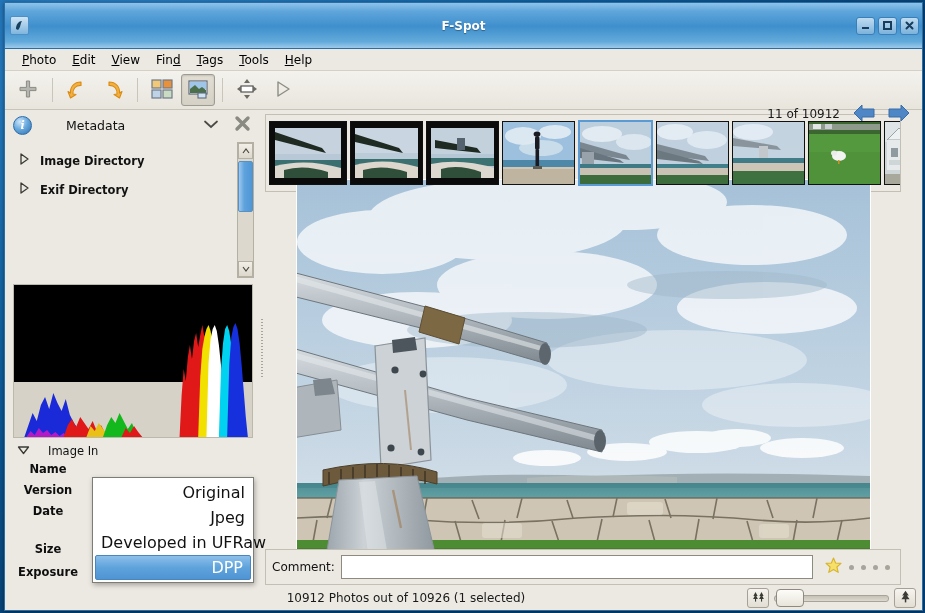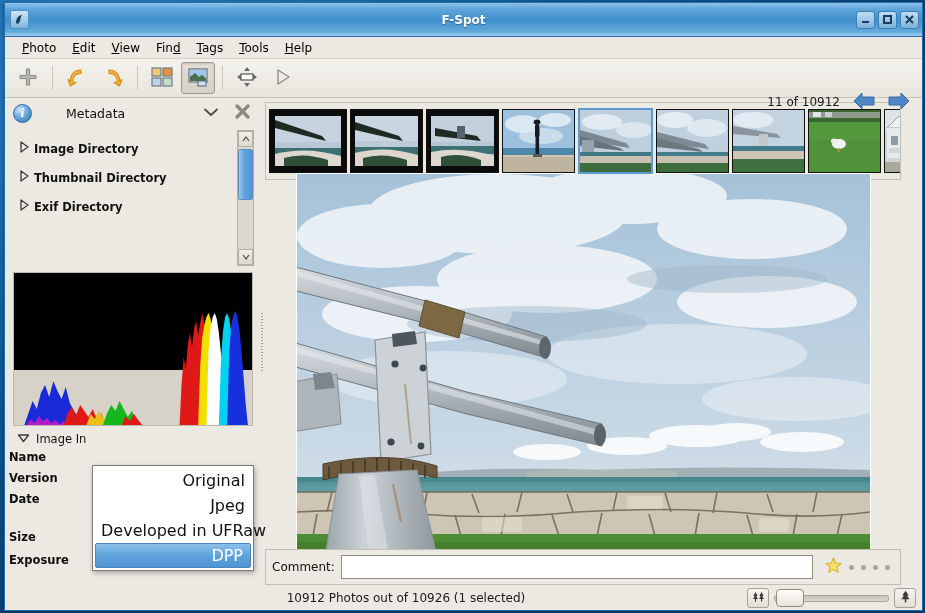--- a/index.html
+++ b/index.html
@@ -27,21 +27,21 @@
     box-shadow: 0 1px 4px rgba(0,0,0,.45);
     display: flex; flex-direction: column;
   }
   
   #titlebar {
     height: 25px; min-height: 25px;
     background: linear-gradient(to bottom, #8fc3ea 0%, #5fa6db 18%, #3f8fcd 52%, #62aada 86%, #9ccaec 100%);
     border-bottom: 1px solid #2a6ea6;
     display: flex; align-items: center;
     position: relative;
-    padding: 4px 3px;
+    padding: 10px 3px;
   }
   #title-icon {
     width: 17px; height: 17px; margin-left: 2px;
     background: linear-gradient(to bottom, #cfe5f6, #7fb5dd);
     border: 1px solid #4d90c4; border-radius: 2px;
     display: flex; align-items: center; justify-content: center;
     color: #10304d; font-size: 11px; font-weight: bold;
   }
   #title-text {
     position: absolute; left: 0; right: 0; text-align: center;
@@ -128,21 +128,21 @@
   #sb-chevron { margin-left: auto; cursor: pointer; color: #3a3a3a; font-size: 11px; }
   #sb-close { cursor: pointer; margin-left: 10px; margin-right: 2px; }
   #meta-scroll {
     height: 140px; min-height: 140px;
     margin: 0 4px 0 4px;
     background: #ece9e2;
     display: flex;
   }
   #meta-list { flex: 1; padding-top: 6px; }
   .meta-row {
-    display: flex; align-items: center; gap: 4px;
+    display: flex; align-items: center; gap: 10px;
     padding: 7px 0 7px 10px; cursor: pointer;
   }
   .meta-label { font-size: 11.5px; font-weight: bold; color: #111; }
   
   .vscroll {
     width: 15px; min-width: 15px;
     background: #d9d4c9;
     border: 1px solid #b5b0a4;
     display: flex; flex-direction: column;
     margin: 2px 1px 2px 0;
@@ -169,26 +169,26 @@
     position: relative; overflow: hidden;
   }
   #histo-black {
     position: absolute; left: 0; top: 0; width: 100%; height: 64%;
     background: #000;
   }
   #histo-svg { position: absolute; left: 0; bottom: 0; width: 100%; height: 100%; }
   
   #imginfo { padding: 4px 6px 0 4px; font-size: 11.5px; }
   #imginfo-header {
-    display: flex; align-items: center; gap: 6px;
+    display: flex; align-items: center; gap: 18px;
     padding: 2px 0 4px 8px; cursor: pointer;
   }
   #imginfo-title { font-size: 11.5px; color: #111; }
   .info-grid { display: grid; grid-template-columns: 78px 1fr; row-gap: 7px; column-gap: 8px; }
-  .info-key { text-align: left; font-weight: bold; color: #0e0e0e; font-size: 11.5px; }
+  .info-key { text-align: center; font-weight: bold; color: #0e0e0e; font-size: 11.5px; }
   .info-val { color: #111; font-size: 11.5px; line-height: 1.35; }
   
   #version-popup {
     position: absolute; left: 87px; top: 367px;
     width: 160px;
     background: #ffffff;
     border: 1px solid #7d7d76;
     box-shadow: 1px 2px 5px rgba(0,0,0,.3);
     padding: 2px 0;
     z-index: 40;
@@ -464,28 +464,20 @@
 
         <div id="meta-scroll">
           <div id="meta-list">
             <div class="meta-row">
               <span>
                 <svg width="11" height="12" viewBox="0 0 11 12">
                     <path d="M2 1 L9 6 L2 11 Z" fill="none" stroke="#3a3a34" stroke-width="1.3" stroke-linejoin="round"></path>
                   </svg>
               </span>
               <span class="meta-label">Image Directory</span>
-            </div>
-            <div class="meta-row">
-              <span>
-                <svg width="11" height="12" viewBox="0 0 11 12">
-                    <path d="M2 1 L9 6 L2 11 Z" fill="none" stroke="#3a3a34" stroke-width="1.3" stroke-linejoin="round"></path>
-                  </svg>
-              </span>
-              <span class="meta-label">Thumbnail Directory</span>
             </div>
             <div class="meta-row">
               <span>
                 <svg width="11" height="12" viewBox="0 0 11 12">
                     <path d="M2 1 L9 6 L2 11 Z" fill="none" stroke="#3a3a34" stroke-width="1.3" stroke-linejoin="round"></path>
                   </svg>
               </span>
               <span class="meta-label">Exif Directory</span>
             </div>
           </div>

